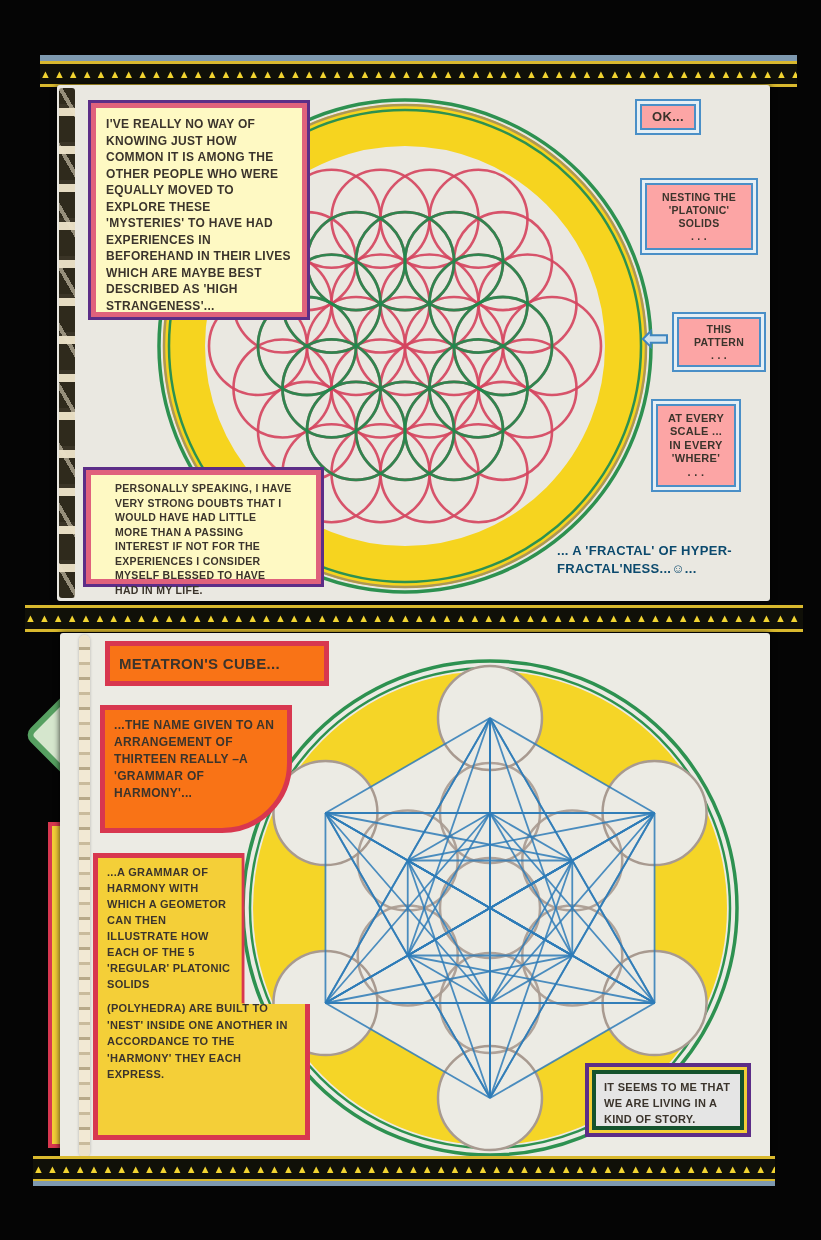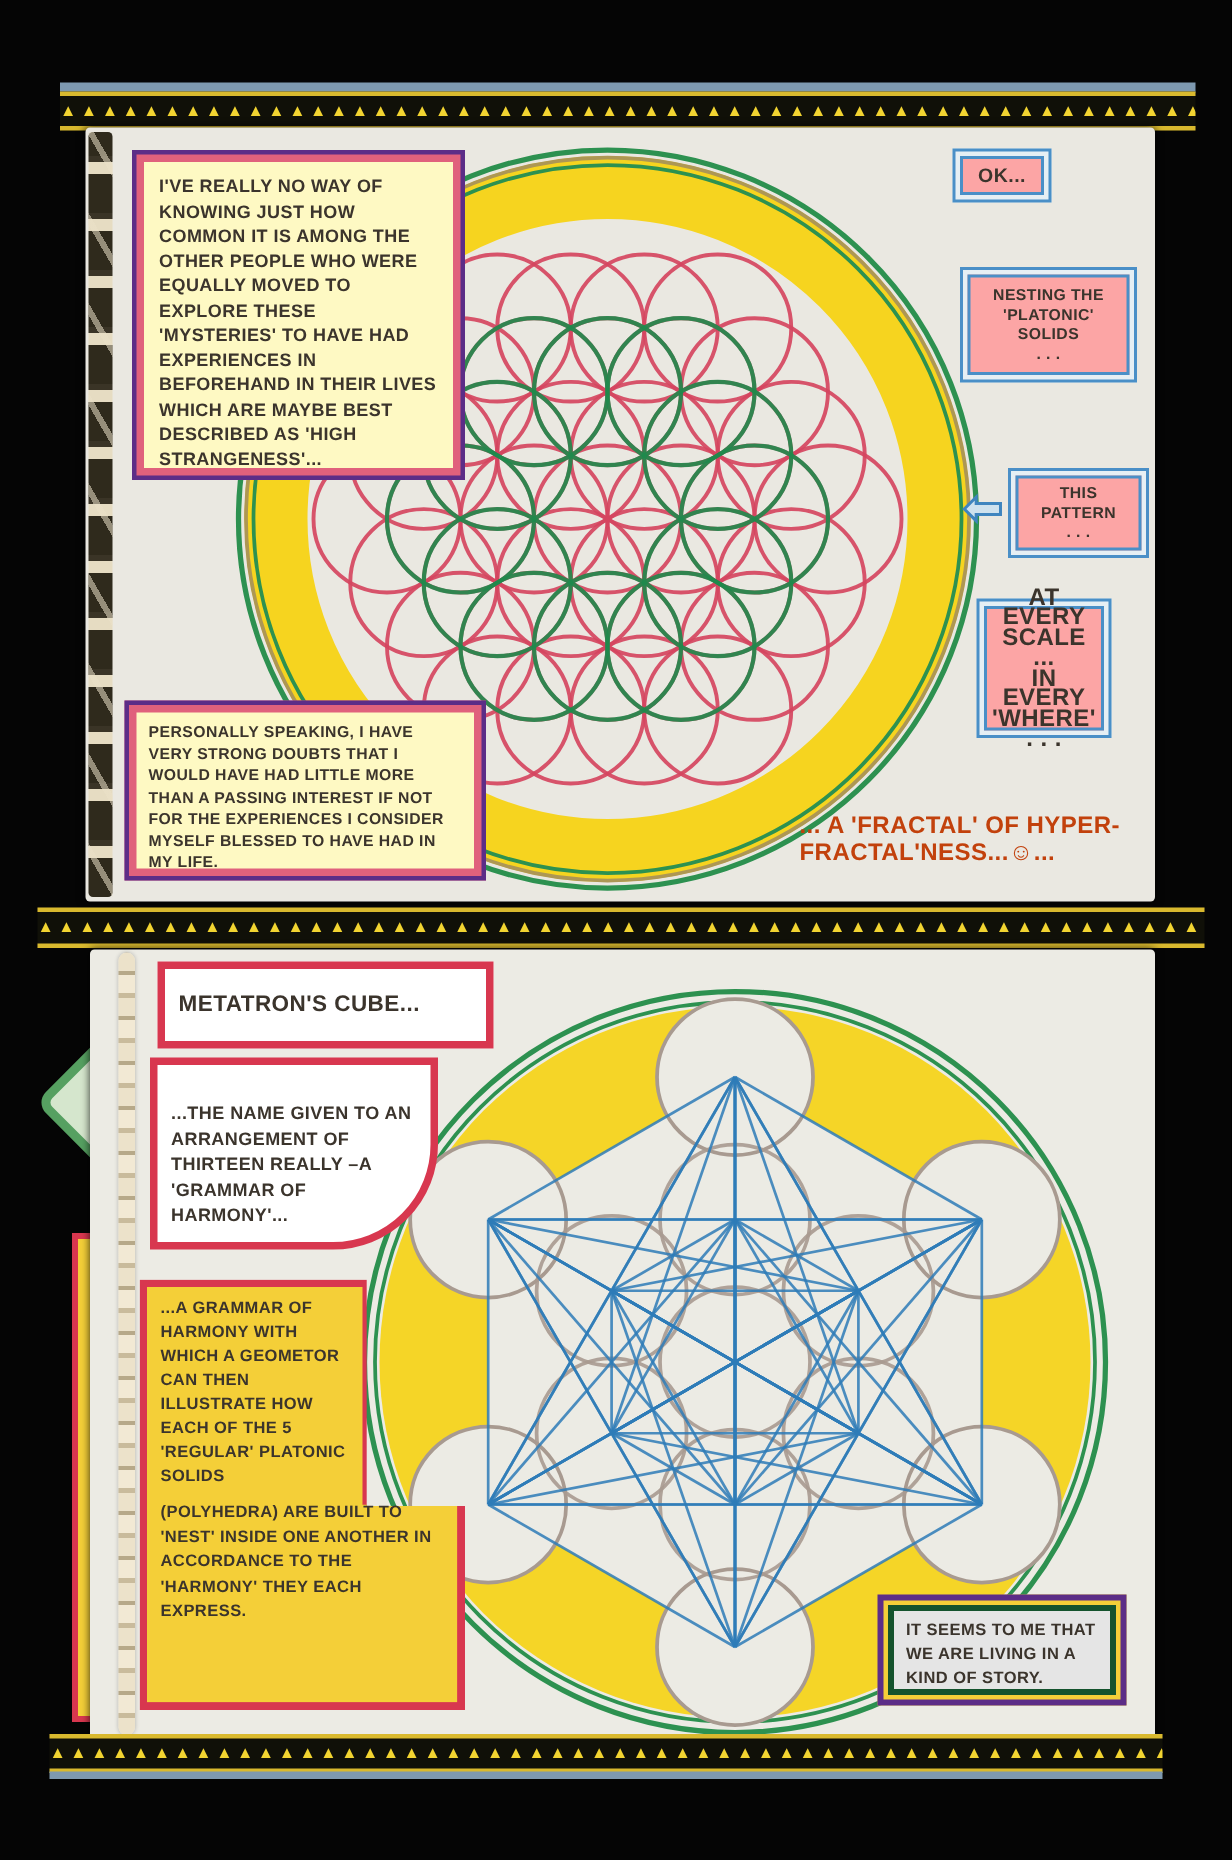--- a/index.html
+++ b/index.html
@@ -19,21 +19,21 @@
       repeating-linear-gradient(60deg,transparent 0 14px,rgba(235,225,200,.55) 14px 18px,transparent 18px 30px);}
   .braid{position:absolute;width:11px;border-radius:6px;background:
       repeating-linear-gradient(0deg,#ece2ca 0 12px,#c9bb9c 12px 15px,#f2e9d4 15px 27px,#b7a989 27px 30px);
       box-shadow:0 0 3px rgba(0,0,0,.25);}
   
   .hand{color:#3b342c;font-weight:700;letter-spacing:.3px;line-height:1.45;white-space:pre-line;}
   
   .box-purple{position:absolute;border:3px solid #5c2d87;background:#e0617c;padding:5px;box-sizing:border-box;}
   .box-purple .in{background:#fef9c3;width:100%;height:100%;box-sizing:border-box;padding:8px 10px;}
   
-  .box-red{position:absolute;border:5px solid #d8374f;background:#ffffff;box-sizing:border-box;padding:24px 9px;}
+  .box-red{position:absolute;border:5px solid #d8374f;background:#f97316;box-sizing:border-box;padding:7px 9px;}
   
   .box-blue{position:absolute;border:2px solid #4a8fc7;background:#e6eff4;padding:3px;box-sizing:border-box;}
   .box-blue .in{border:2px solid #4a8fc7;background:#fca5a5;width:100%;height:100%;box-sizing:border-box;
       padding:4px 5px;display:flex;align-items:center;justify-content:center;text-align:center;}
   
   .box-story{position:absolute;border:4px solid #5c2d87;background:#f4cf38;padding:3px;box-sizing:border-box;}
   .box-story .in{border:4px solid #14532d;width:100%;height:100%;box-sizing:border-box;padding:5px 8px;background:#e5e5e5;}
   svg{position:absolute;left:0;top:0;}
   .arrow-left{position:absolute;font-size:32px;line-height:1;color:#cfe2ee;
       -webkit-text-stroke:2px #3f85bf;}
@@ -113,21 +113,21 @@
         <circle cx="421.5" cy="218.5647554" r="49" fill="none" stroke="#1f8a4d" stroke-width="2.8" opacity="0.9"></circle>
         <circle cx="446" cy="261" r="49" fill="none" stroke="#1f8a4d" stroke-width="2.8" opacity="0.9"></circle>
       </svg>
     <div class="binding" style="left:2px;top:3px;height:510px;"></div>
 
     <div class="box-purple" style="left:31px;top:15px;width:222px;height:220px;">
       <div class="in hand" style="font-size:12px;line-height:16.5px;">I'VE REALLY NO WAY OF KNOWING JUST HOW COMMON IT IS AMONG THE OTHER PEOPLE WHO WERE EQUALLY MOVED TO EXPLORE THESE 'MYSTERIES' TO HAVE HAD EXPERIENCES IN BEFOREHAND IN THEIR LIVES WHICH ARE MAYBE BEST DESCRIBED AS 'HIGH STRANGENESS'...</div>
     </div>
 
     <div class="box-purple" style="left:26px;top:382px;width:241px;height:120px;">
-      <div class="in hand" style="font-size:10.5px;line-height:14.5px;padding:6px 8px;">PERSONALLY SPEAKING, I HAVE VERY STRONG DOUBTS THAT I WOULD HAVE HAD LITTLE MORE THAN A PASSING INTEREST IF NOT FOR THE EXPERIENCES I CONSIDER MYSELF BLESSED TO HAVE HAD IN MY LIFE.</div>
+      <div class="in hand" style="font-size:10.5px;line-height:14.5px;padding:6px 24px;">PERSONALLY SPEAKING, I HAVE VERY STRONG DOUBTS THAT I WOULD HAVE HAD LITTLE MORE THAN A PASSING INTEREST IF NOT FOR THE EXPERIENCES I CONSIDER MYSELF BLESSED TO HAVE HAD IN MY LIFE.</div>
     </div>
 
     <div class="box-blue" style="left:578px;top:14px;width:66px;height:36px;">
       <div class="in hand" style="font-size:13px;">OK...</div>
     </div>
 
     <div class="box-blue" style="left:583px;top:93px;width:118px;height:77px;">
       <div class="in hand" style="font-size:10.5px;line-height:13px;">NESTING THE
 'PLATONIC'
 SOLIDS
@@ -135,29 +135,29 @@
     </div>
 
     <span class="arrow-left" style="left:585px;top:237px;">⬅</span>
     <div class="box-blue" style="left:615px;top:227px;width:94px;height:60px;">
       <div class="in hand" style="font-size:10.5px;line-height:13px;">THIS
 PATTERN
 . . .</div>
     </div>
 
     <div class="box-blue" style="left:594px;top:314px;width:90px;height:93px;">
-      <div class="in hand" style="font-size:16px;line-height:13.5px;">AT EVERY
+      <div class="in hand" style="font-size:11px;line-height:13.5px;">AT EVERY
 SCALE ...
 IN EVERY
 'WHERE'
 . . .</div>
     </div>
 
 
-    <div class="hand" style="position:absolute;left:476px;top:457px;width:240px;color:#c2410c;font-size:16px;line-height:18px;">... A 'FRACTAL' OF HYPER-
+    <div class="hand" style="position:absolute;left:500px;top:457px;width:240px;color:#0c4a6e;font-size:13px;line-height:18px;">... A 'FRACTAL' OF HYPER-
 FRACTAL'NESS...☺...</div>
   </div>
 
   <div class="tape" style="left:25px;top:605px;width:778px;height:27px">
     <div class="tri">▲▲▲▲▲▲▲▲▲▲▲▲▲▲▲▲▲▲▲▲▲▲▲▲▲▲▲▲▲▲▲▲▲▲▲▲▲▲▲▲▲▲▲▲▲▲▲▲▲▲▲▲▲▲▲▲▲▲▲▲▲▲▲▲▲▲▲▲▲▲▲▲▲▲▲▲▲▲▲▲▲▲▲▲▲▲▲▲▲▲▲▲▲▲▲▲▲▲▲▲▲▲▲▲▲▲▲▲▲▲▲▲▲▲▲▲▲▲▲▲▲▲▲▲▲▲▲▲▲▲▲▲▲▲▲▲▲▲▲▲▲▲▲▲▲▲▲▲▲▲▲▲▲▲▲▲▲▲▲▲</div>
   </div>
 
   <div class="partial-diamond" style="left:38px;top:700px;"></div>
   <div class="partial-strip" style="left:48px;top:822px;width:26px;height:318px;"></div>
 

